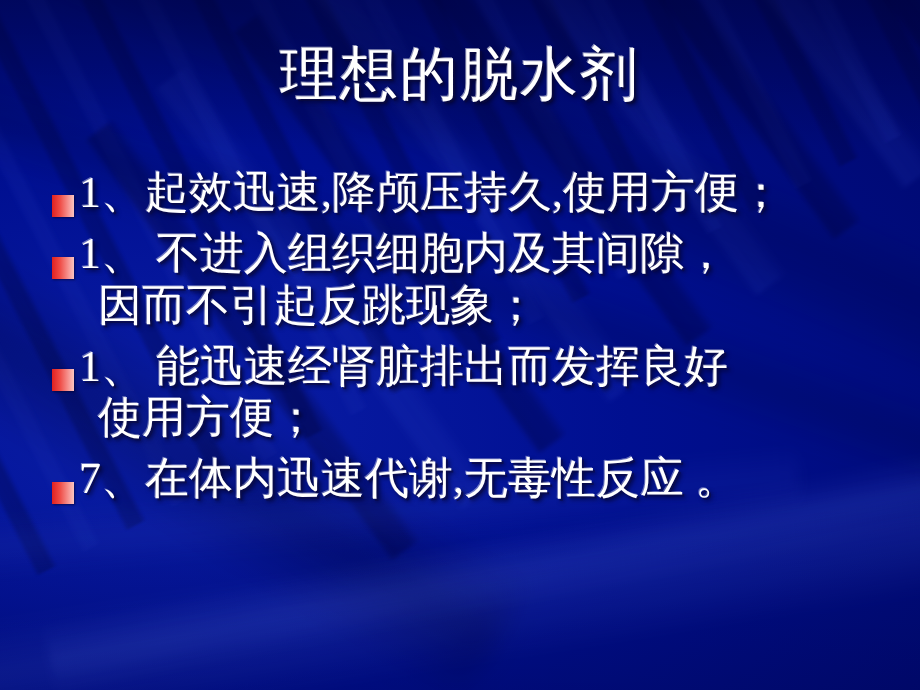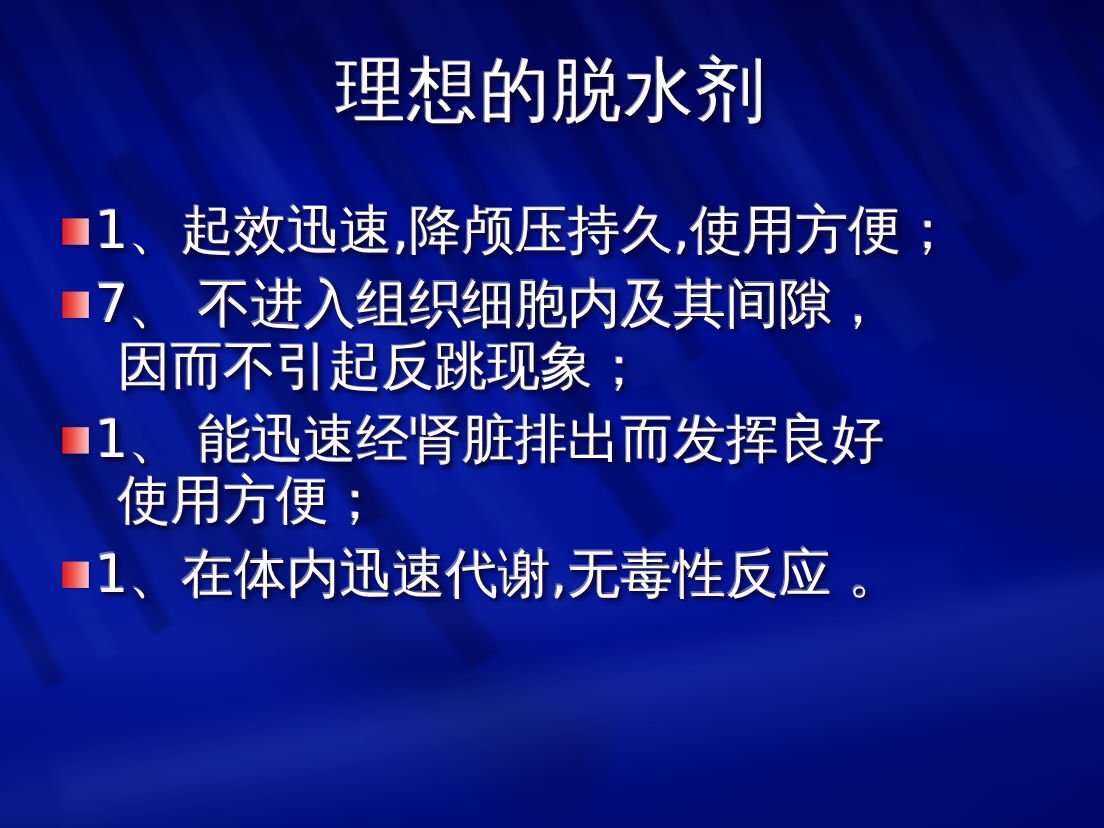--- a/index.html
+++ b/index.html
@@ -137,20 +137,21 @@
         rgba(0,2,48,0.0) 0%,
         rgba(0,2,48,0.30) 50%,
         rgba(0,2,48,0.0) 100%);
     filter: blur(12px);
   }
 
   
   .content {
     position: absolute;
     inset: 0;
+    font-family: Liberation Serif, serif;
   }
 
   .slide-title {
     position: absolute;
     left: 0; right: 0;
     top: 46px;
     text-align: center;
     font-size: 58px;
     line-height: 1.0;
     font-weight: 400;
@@ -165,21 +166,21 @@
 
   .body-list {
     position: absolute;
     left: 52px;
     top: 168px;
     width: 856px;
   }
 
   .bullet-row {
     display: flex;
-    align-items: flex-start;
+    align-items: flex-end;
     margin-bottom: 2px;
   }
   .bullet-marker {
     flex: 0 0 auto;
     width: 22px;
     height: 22px;
     margin-top: 14px;
     margin-right: 5px;
     background: linear-gradient(to right, #e02020 0%, #ef4a44 35%, #f6908c 72%, #fbc4c1 100%);
     box-shadow: 1px 1px 2px rgba(0,0,40,0.6);
@@ -231,21 +232,21 @@
 
       <div class="bullet-row">
         <span class="bullet-marker"></span>
         <span class="bullet-text">1、起效迅速,降颅压持久,使用方便；</span>
       </div>
 
       <div class="gap-sm"></div>
 
       <div class="bullet-row">
         <span class="bullet-marker"></span>
-        <span class="bullet-text">7、 不进入组织细胞内及其间隙，</span>
+        <span class="bullet-text">1、 不进入组织细胞内及其间隙，</span>
       </div>
       <div class="cont-row">
         <span class="cont-indent"></span>
         <span class="bullet-text">因而不引起反跳现象；</span>
       </div>
 
       <div class="gap-sm"></div>
 
       <div class="bullet-row">
         <span class="bullet-marker"></span>
@@ -253,18 +254,18 @@
       </div>
       <div class="cont-row">
         <span class="cont-indent"></span>
         <span class="bullet-text">使用方便；</span>
       </div>
 
       <div class="gap-sm"></div>
 
       <div class="bullet-row">
         <span class="bullet-marker"></span>
-        <span class="bullet-text">1、在体内迅速代谢,无毒性反应 。</span>
+        <span class="bullet-text">7、在体内迅速代谢,无毒性反应 。</span>
       </div>
 
     </div>
   </div>
 </div>
 
 </body></html>

